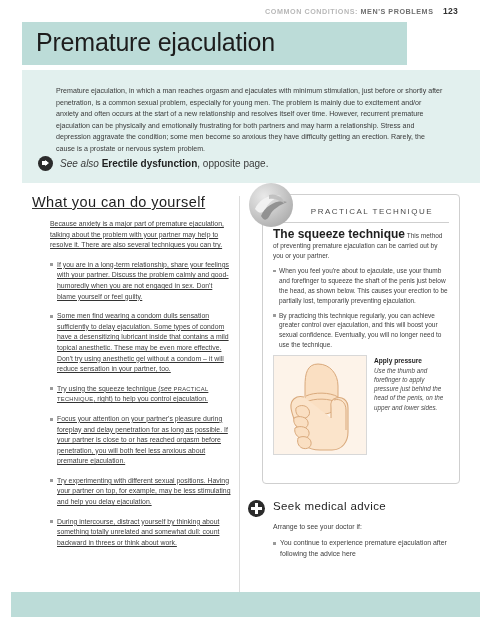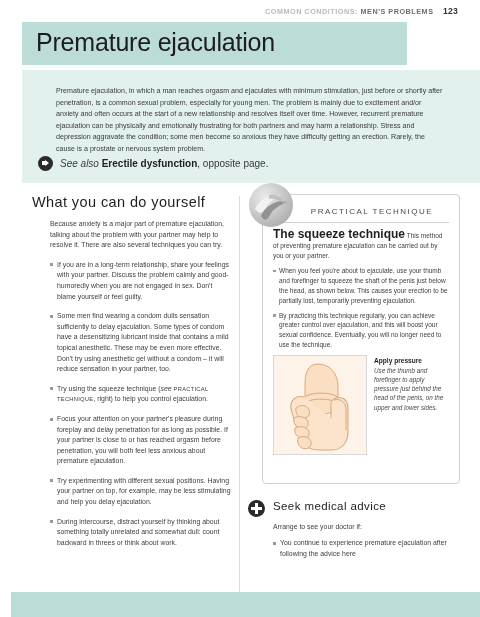--- a/index.html
+++ b/index.html
@@ -66,21 +66,21 @@
   .seealso .ital{font-style:italic;}
   .seealso .bold{font-weight:bold;color:#222;}
 
   
   .colrule{
     position:absolute;left:239px;top:196px;width:1px;height:396px;
     background:#dcdcdc;
   }
 
   
-  .leftcol{position:absolute;left:32px;top:194px;width:200px;}
+  .leftcol{position:absolute;left:32px;top:194px;width:200px;text-decoration:underline;}
   .h2{
     font-size:14.5px;font-weight:normal;color:#1f1f1f;
     letter-spacing:.4px;margin:0 0 9px 0;
   }
   .lead{
     font-size:6.9px;line-height:10.6px;color:#3d3d3d;
     margin:0 0 9px 18px;
   }
   .bullets{margin:0;padding:0;list-style:none;}
   .bullets li{

